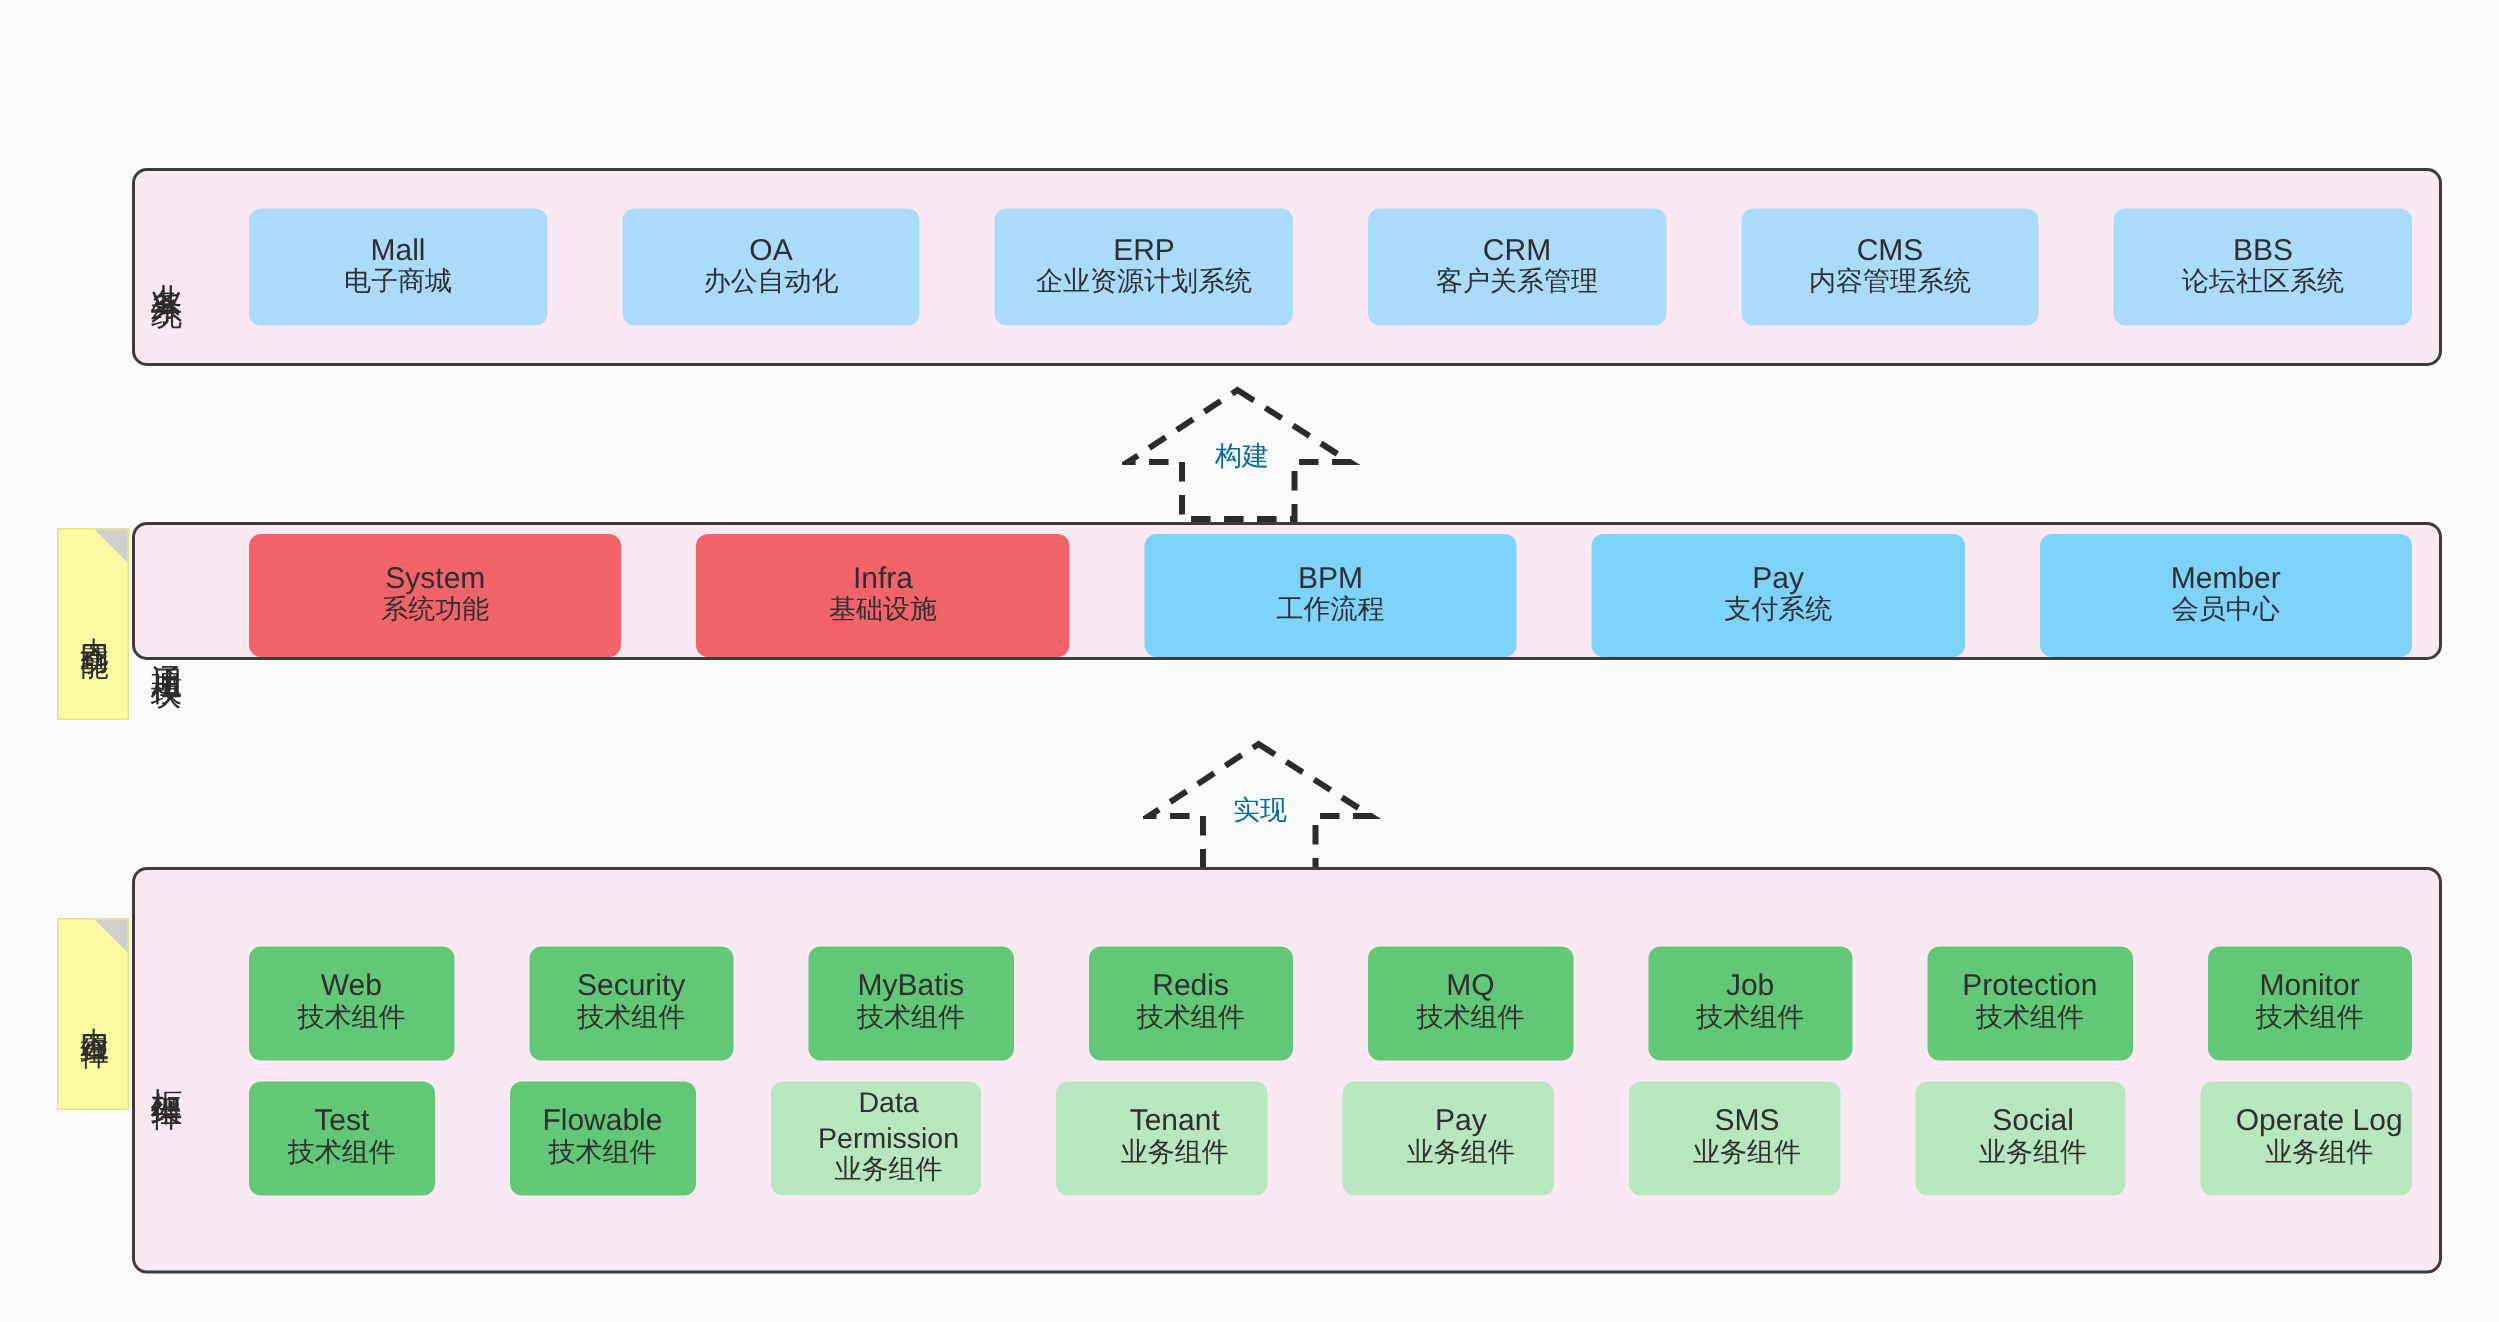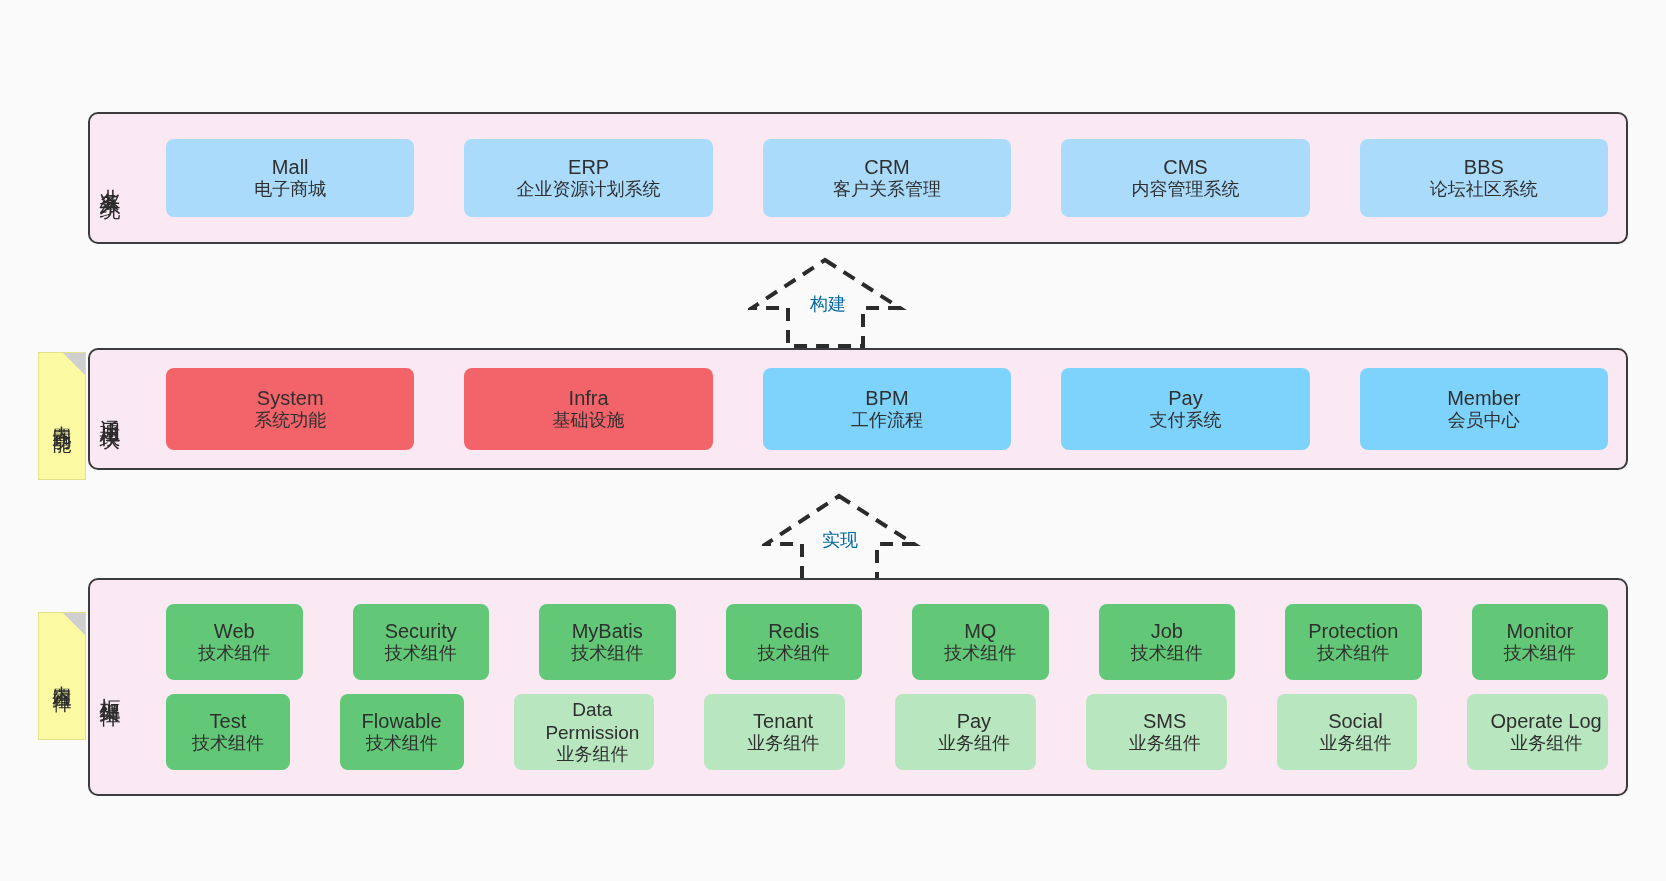--- a/index.html
+++ b/index.html
@@ -65,21 +65,21 @@
     align-items: center;
     justify-content: center;
     text-align: center;
     color: #2f2f2f;
     line-height: 1.22;
     padding: 4px 6px;
     user-select: none;
     margin-left: 32px;
   }
   .card .t1 { font-size: 20px; }
-  .card .t2 { font-size: 18px; }
+  .card .t2 { font-size: 18px; font-family: Liberation Mono, monospace; }
   .card.three .t1 { font-size: 19px; }
 
   .c-blue       { background: #aadbfb; }
   .c-red        { background: #f2646a; }
   .c-pink       { background: #7dd3fc; }
   .c-green      { background: #62c877; }
   .c-greenlight { background: #b7e6bf; padding-left: 23px; }
 
   .h-tall  { height: 78px; }
   .h-mid   { height: 82px; }
@@ -134,20 +134,24 @@
 
   <div class="layer" id="layer-business" style="left:88px; top:112px; width:1540px; height:132px;">
     <div class="layer-title">业务系统</div>
     <div class="layer-body">
       <div class="row">
         <div class="card c-blue h-tall">
           <span class="t1">Mall</span>
           <span class="t2">电子商城</span>
         </div>
         <div class="card c-blue h-tall">
+          <span class="t1">OA</span>
+          <span class="t2">办公自动化</span>
+        </div>
+        <div class="card c-blue h-tall">
           <span class="t1">ERP</span>
           <span class="t2">企业资源计划系统</span>
         </div>
         <div class="card c-blue h-tall">
           <span class="t1">CRM</span>
           <span class="t2">客户关系管理</span>
         </div>
         <div class="card c-blue h-tall">
           <span class="t1">CMS</span>
           <span class="t2">内容管理系统</span>
@@ -165,21 +169,21 @@
       <polygon points="77,4 152,52 115,52 115,90 40,90 40,52 4,52" fill="none" stroke="#2b2b2b" stroke-width="4" stroke-dasharray="13,9" stroke-linejoin="miter"></polygon>
     </svg>
   </div>
   <div class="arrow-label" style="left:808px; top:292px;">构建</div>
 
   <div class="note" style="left:38px; top:352px; width:48px; height:128px;">
     <span class="fold"></span>
     <span>内置功能</span>
   </div>
 
-  <div class="layer" id="layer-modules" style="left:88px; top:348px; width:1540px; height:122px;">
+  <div class="layer" id="layer-modules" style="left:88px; top:348px; width:1540px; height:92px;align-items:flex-end;">
     <div class="layer-title">通用模块</div>
     <div class="layer-body">
       <div class="row">
         <div class="card c-red h-mid">
           <span class="t1">System</span>
           <span class="t2">系统功能</span>
         </div>
         <div class="card c-red h-mid">
           <span class="t1">Infra</span>
           <span class="t2">基础设施</span>
@@ -205,21 +209,21 @@
       <polygon points="77,4 152,52 115,52 115,90 40,90 40,52 4,52" fill="none" stroke="#2b2b2b" stroke-width="4" stroke-dasharray="13,9" stroke-linejoin="miter"></polygon>
     </svg>
   </div>
   <div class="arrow-label" style="left:820px; top:528px;">实现</div>
 
   <div class="note" style="left:38px; top:612px; width:48px; height:128px;">
     <span class="fold"></span>
     <span>内置组件</span>
   </div>
 
-  <div class="layer" id="layer-framework" style="left:88px; top:578px; width:1540px; height:218px;">
+  <div class="layer" id="layer-framework" style="left:88px; top:578px; width:1540px; height:271px;">
     <div class="layer-title">框架组件</div>
     <div class="layer-body">
 
       <div class="row">
         <div class="card c-green h-small">
           <span class="t1">Web</span>
           <span class="t2">技术组件</span>
         </div>
         <div class="card c-green h-small">
           <span class="t1">Security</span>

